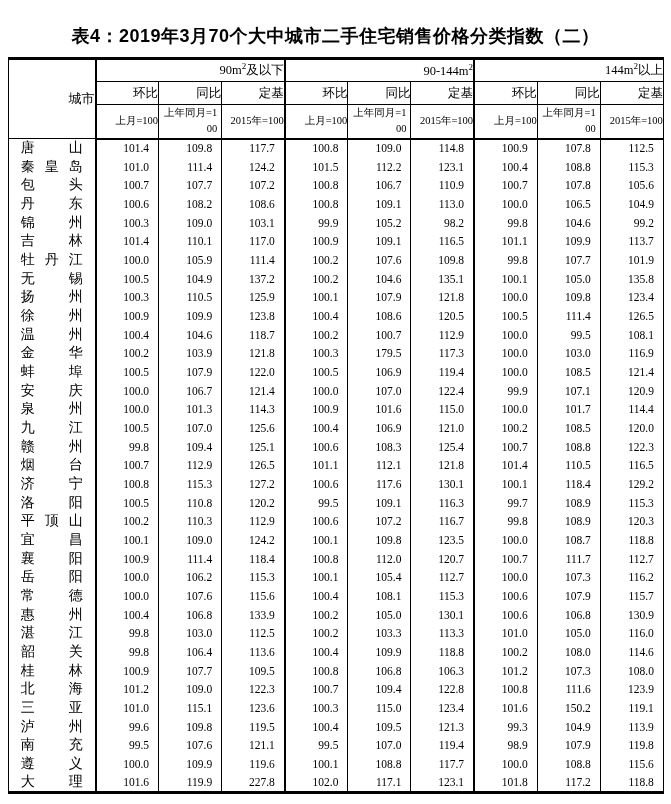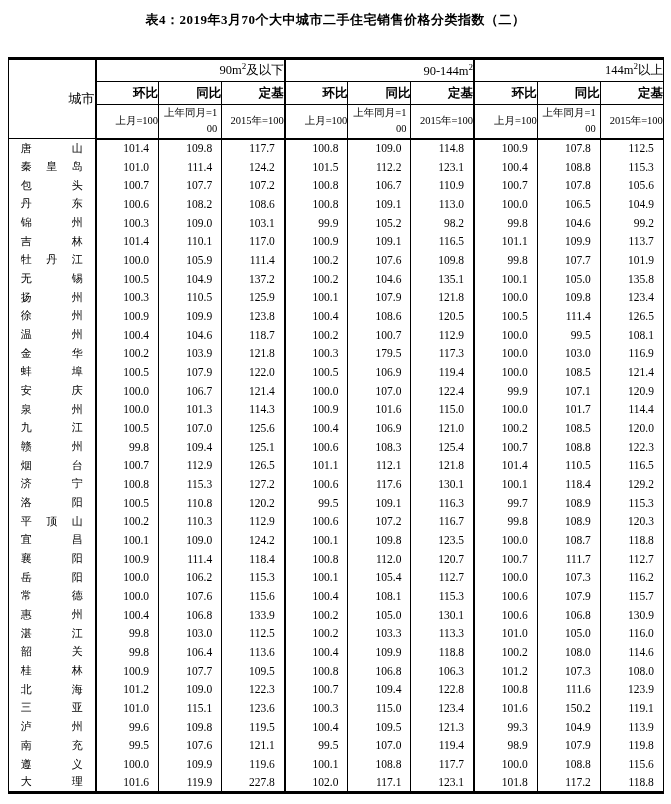--- a/index.html
+++ b/index.html
@@ -5,26 +5,26 @@
   * { margin: 0; padding: 0; box-sizing: border-box; }
   html, body {
     width: 671px; height: 804px;
     background: #ffffff;
     color: #000;
     font-family: "Liberation Serif", "DejaVu Serif", serif;
   }
   .page { position: relative; width: 671px; height: 804px; overflow: hidden; }
 
   .title {
-    margin-top: 11px;
+    margin-top: 24px;
     text-align: center;
-    font-size: 13px;
+    font-size: 18px;
     font-weight: bold;
     letter-spacing: 0.5px;
-    font-family: Liberation Serif, serif;
+    font-family: Liberation Sans, sans-serif;
   }
 
   table.idx {
     position: absolute;
     left: 8px; top: 57px;
     width: 655px;
     border-collapse: collapse;
     table-layout: fixed;
     border-top: 3px solid #000;
     border-bottom: 3px solid #000;
@@ -37,21 +37,21 @@
   th, td { border-left: 1px solid #000; }
   th.grp-b, td.grp-b { border-left: 2px solid #000; }
 
   thead th {
     font-weight: normal;
     text-align: right;
     vertical-align: middle;
     font-size: 12.5px;
   }
   thead tr.r1 th { height: 23px; border-bottom: 1px solid #000; }
-  thead tr.r2 th { height: 23px; border-bottom: 1px solid #000; font-weight: bold; }
+  thead tr.r2 th { height: 23px; border-bottom: 1px solid #000; }
   thead tr.r3 th { height: 34px; border-bottom: 2px solid #000; font-size: 10.5px; }
   th.city-h {
     font-size: 13px;
     border-bottom: 2px solid #000;
     padding-left: 36px;
   }
   .grp-title sup { font-size: 9px; }
   .base { white-space: nowrap; }
   .base.wrap {
     white-space: normal;
@@ -64,21 +64,21 @@
     height: 18.68px;
     vertical-align: middle;
   }
   td.num {
     text-align: right;
     padding-right: 9px;
     font-size: 11.5px;
   }
   td.city {
     text-align: center;
-    font-size: 11px;
+    font-size: 14px;
   }
   td.city .cname {
     display: inline-block;
     width: 62px;
     text-align: justify;
     text-align-last: justify;
   }
 </style>
 </head>
 <body>

